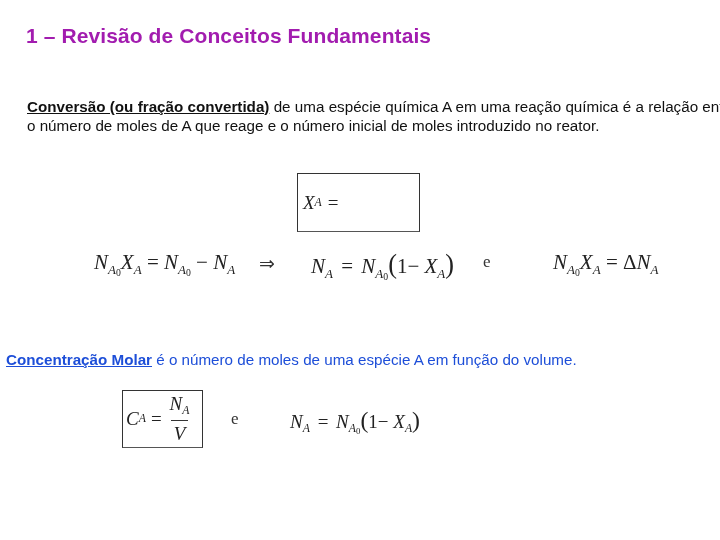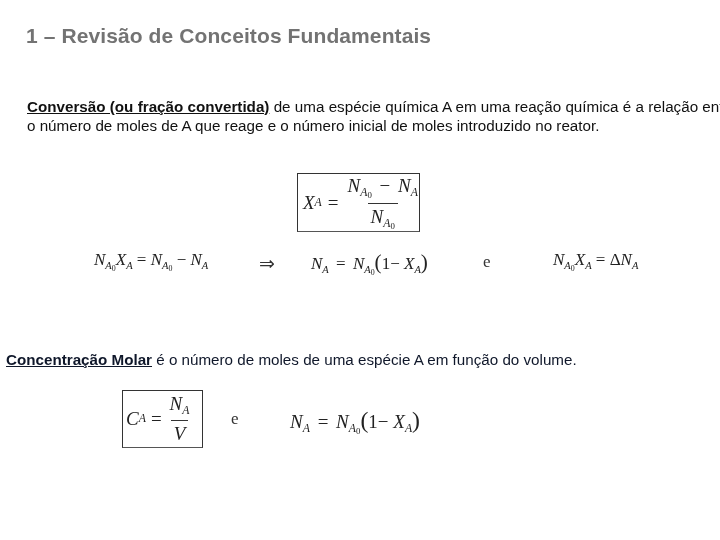--- a/index.html
+++ b/index.html
@@ -2,30 +2,30 @@
 <html><head>
 <meta charset="utf-8">
 <style>
   html, body { margin: 0; padding: 0; }
   body {
     width: 720px; height: 540px; background: #ffffff; position: relative; overflow: hidden;
     font-family: "Liberation Sans", sans-serif; color: #000;
   }
   .abs { position: absolute; }
   .title {
-    left: 26px; top: 24px; font-size: 21px; font-weight: bold; color: #737373;
+    left: 26px; top: 24px; font-size: 21px; font-weight: bold; color: #a21caf;
     font-family: "Liberation Sans", sans-serif; letter-spacing: 0.1px; white-space: nowrap;
   }
   .para {
     left: 6px; top: 97px; width: 710px; font-size: 15.2px; line-height: 19px; color: #111;
     text-align: justify; text-align-last: left; margin-left: 21px;
   }
   .para .lead { font-weight: bold; text-decoration: underline; }
   .para2 {
-    left: 6px; top: 351px; font-size: 15.2px; color: #0f172a; white-space: nowrap;
+    left: 6px; top: 351px; font-size: 15.2px; color: #1d4ed8; white-space: nowrap;
   }
   .para2 .lead { font-weight: bold; text-decoration: underline; }
 
   .math {
     font-family: "Liberation Serif", "DejaVu Serif", serif; font-style: italic; color: #222;
     white-space: nowrap;
   }
   .math .up { font-style: normal; }
   .sub { font-size: 0.62em; vertical-align: -0.35em; }
   .sub .sub0 { font-size: 0.75em; vertical-align: -0.25em; font-style: normal; }
@@ -33,21 +33,21 @@
   .frac .num { padding: 0 3px 2px 3px; }
   .frac .den { border-top: 1.3px solid #333; padding: 2px 3px 0 3px; }
 
   .box1 {
     left: 297px; top: 173px; width: 121px; height: 57px;
     border-left: 1.5px solid #333; border-top: 1.5px solid #333; border-right: 1.5px solid #333;
     border-bottom: 1.5px solid #555;
   }
   .box1 .math { position: absolute; left: 5px; top: 2px; font-size: 19px; display: flex; align-items: center; height: 54px; }
 
-  .eqrow { top: 250px; font-size: 17px; text-align: center; }
+  .eqrow { top: 250px; font-size: 21px; text-align: center; }
   .eq-a { left: 94px; }
   .arrow { left: 259px; top: 252px; font-size: 19px; font-family: "DejaVu Sans", sans-serif; color: #333; font-style: normal; }
   .eq-b { left: 311px; }
   .e1 { left: 483px; top: 252px; font-size: 17px; font-family: "Liberation Serif", serif; color: #333; }
   .eq-c { left: 553px; }
 
   .box2 {
     left: 122px; top: 390px; width: 79px; height: 56px;
     border-left: 1.5px solid #333; border-top: 1.5px solid #333; border-right: 1.5px solid #333;
     border-bottom: 1.5px solid #555;
@@ -63,30 +63,20 @@
 
 <div class="abs para">
   <span class="lead">Conversão (ou fração convertida)</span><span> de uma espécie química A em uma reação química é a relação entre o número de moles de A que reage e o número inicial de moles introduzido no reator.</span>
 </div>
 
 <div class="abs box1">
   <div class="math">
     <span>X</span>
       <span class="sub">A</span>
     <span class="up" style="margin:0 6px;">=</span>
-    <span class="frac">
-      <span class="num">
-        <span>N</span><span class="sub"><span>A</span><span class="sub0">0</span></span>
-        <span class="up" style="margin:0 3px;">−</span>
-        <span>N</span><span class="sub">A</span>
-      </span>
-      <span class="den">
-        <span>N</span><span class="sub"><span>A</span><span class="sub0">0</span></span>
-      </span>
-    </span>
   </div>
 </div>
 
 <div class="abs math eqrow eq-a">
   <span>N</span><span class="sub"><span>A</span><span class="sub0">0</span></span><span>X</span><span class="sub">A</span>
   <span class="up">=</span>
   <span>N</span><span class="sub"><span>A</span><span class="sub0">0</span></span>
   <span class="up">−</span>
   <span>N</span><span class="sub">A</span>
 </div>

